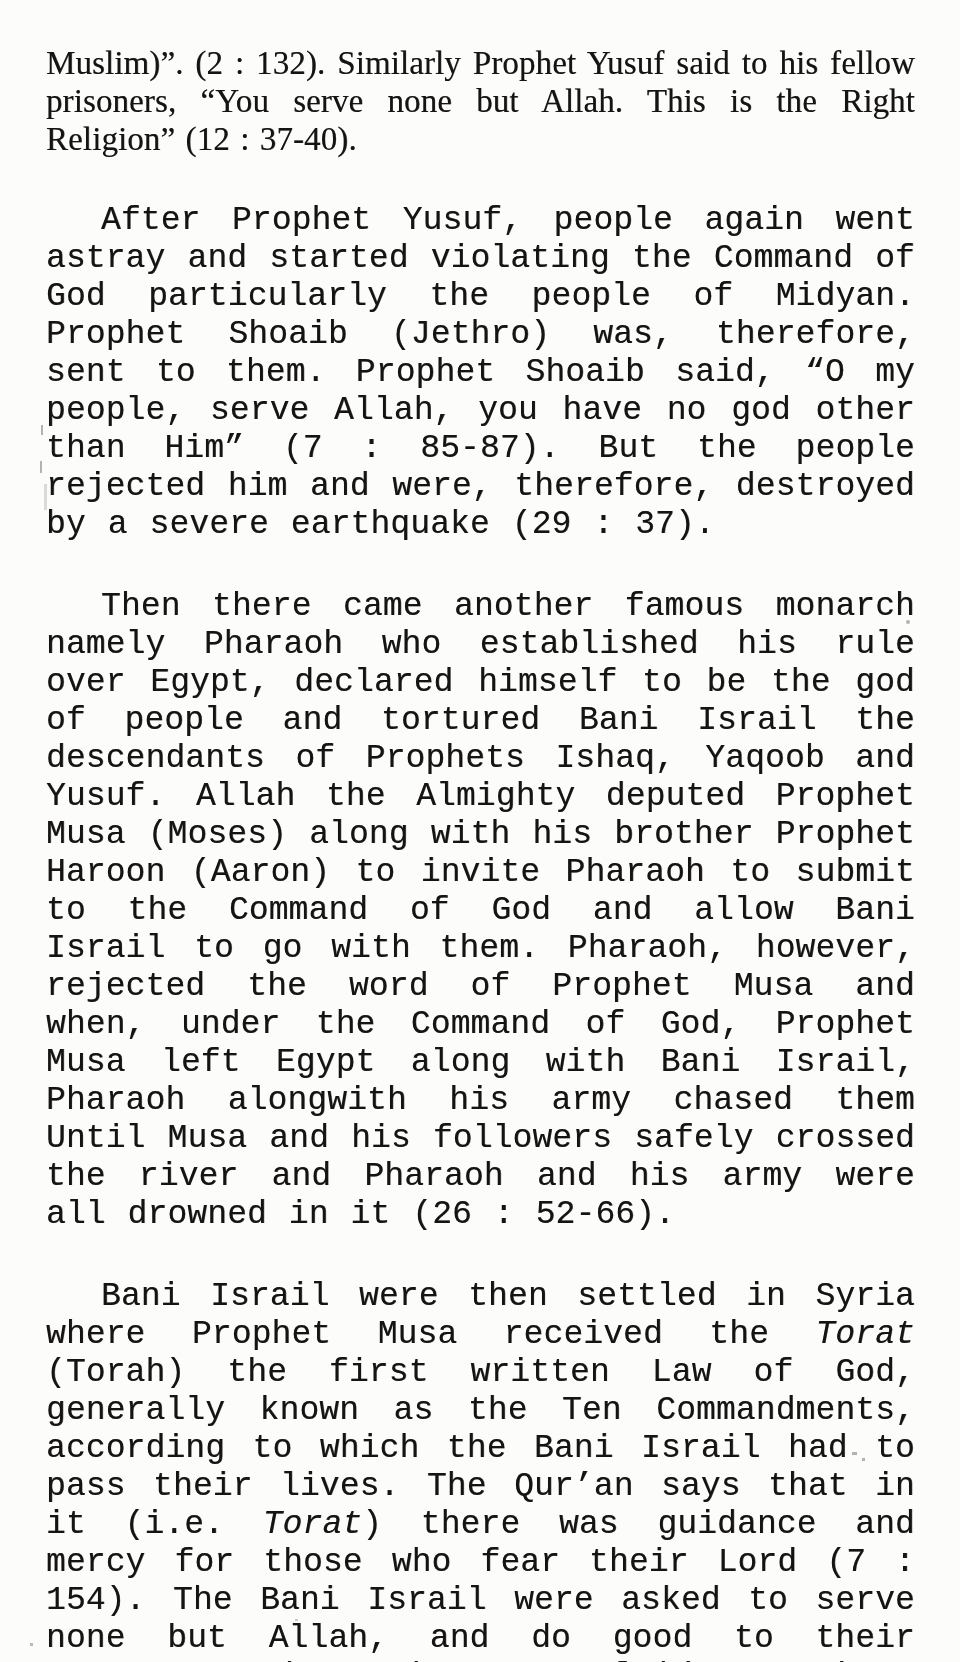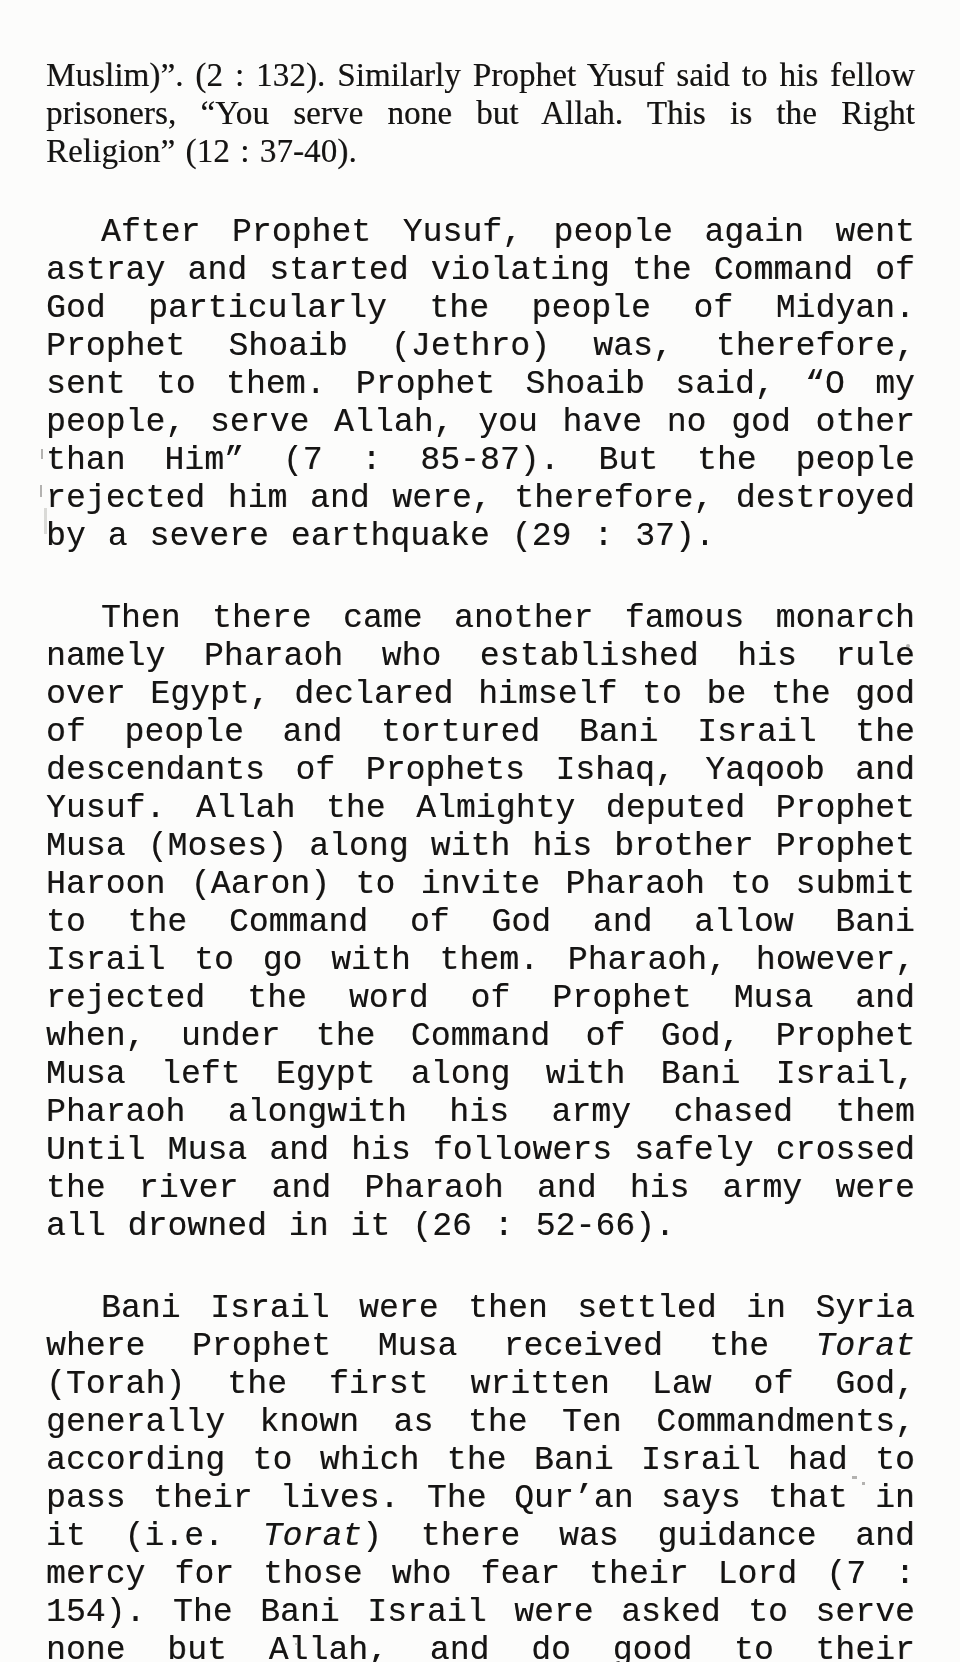--- a/index.html
+++ b/index.html
@@ -11,23 +11,22 @@
     width: 960px;
     height: 1662px;
     overflow: hidden;
     position: relative;
     font-family: "Liberation Serif", "DejaVu Serif", serif;
     color: #151413;
   }
   .page {
     position: absolute;
     inset: 0;
-    padding: 32px 45px 0 46px;
+    padding: 44px 45px 0 46px;
     box-sizing: border-box;
-    margin-top: 24px;
   }
   .text-column {
     width: 869px;
   }
   p.para {
     margin: 0 0 44px 0;
     font-size: 33px;
     line-height: 38px;
     text-align: justify;
     word-spacing: 2px;

